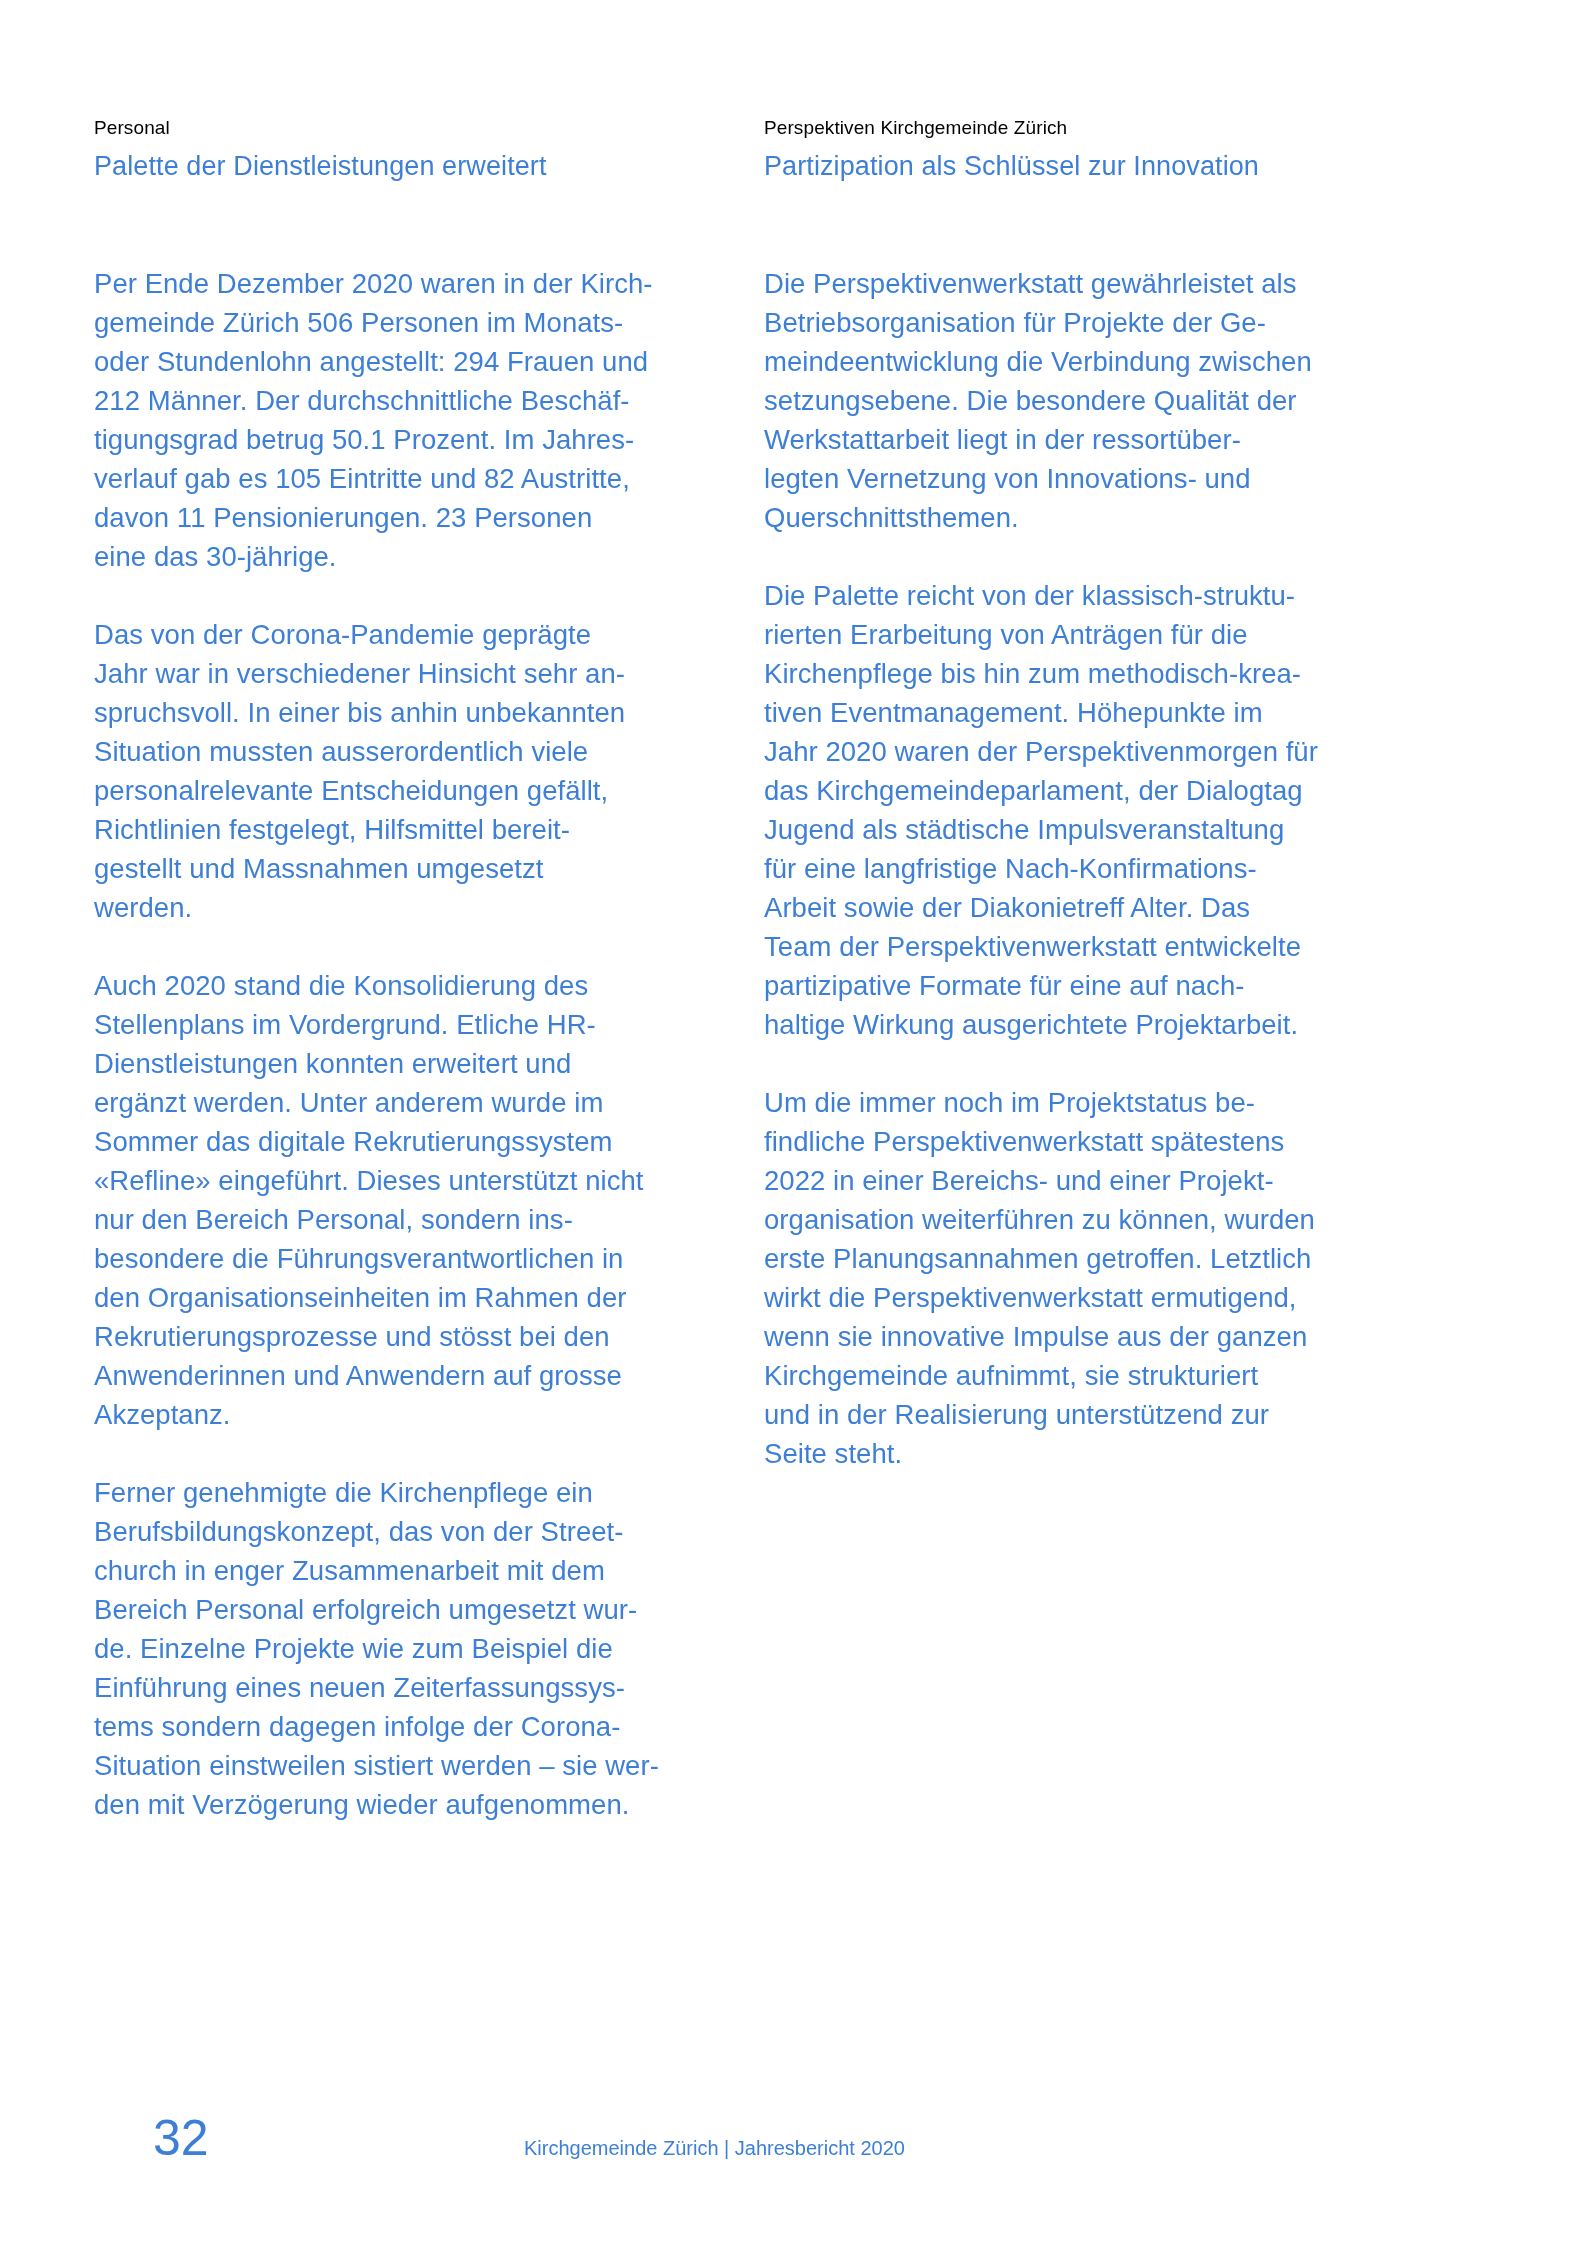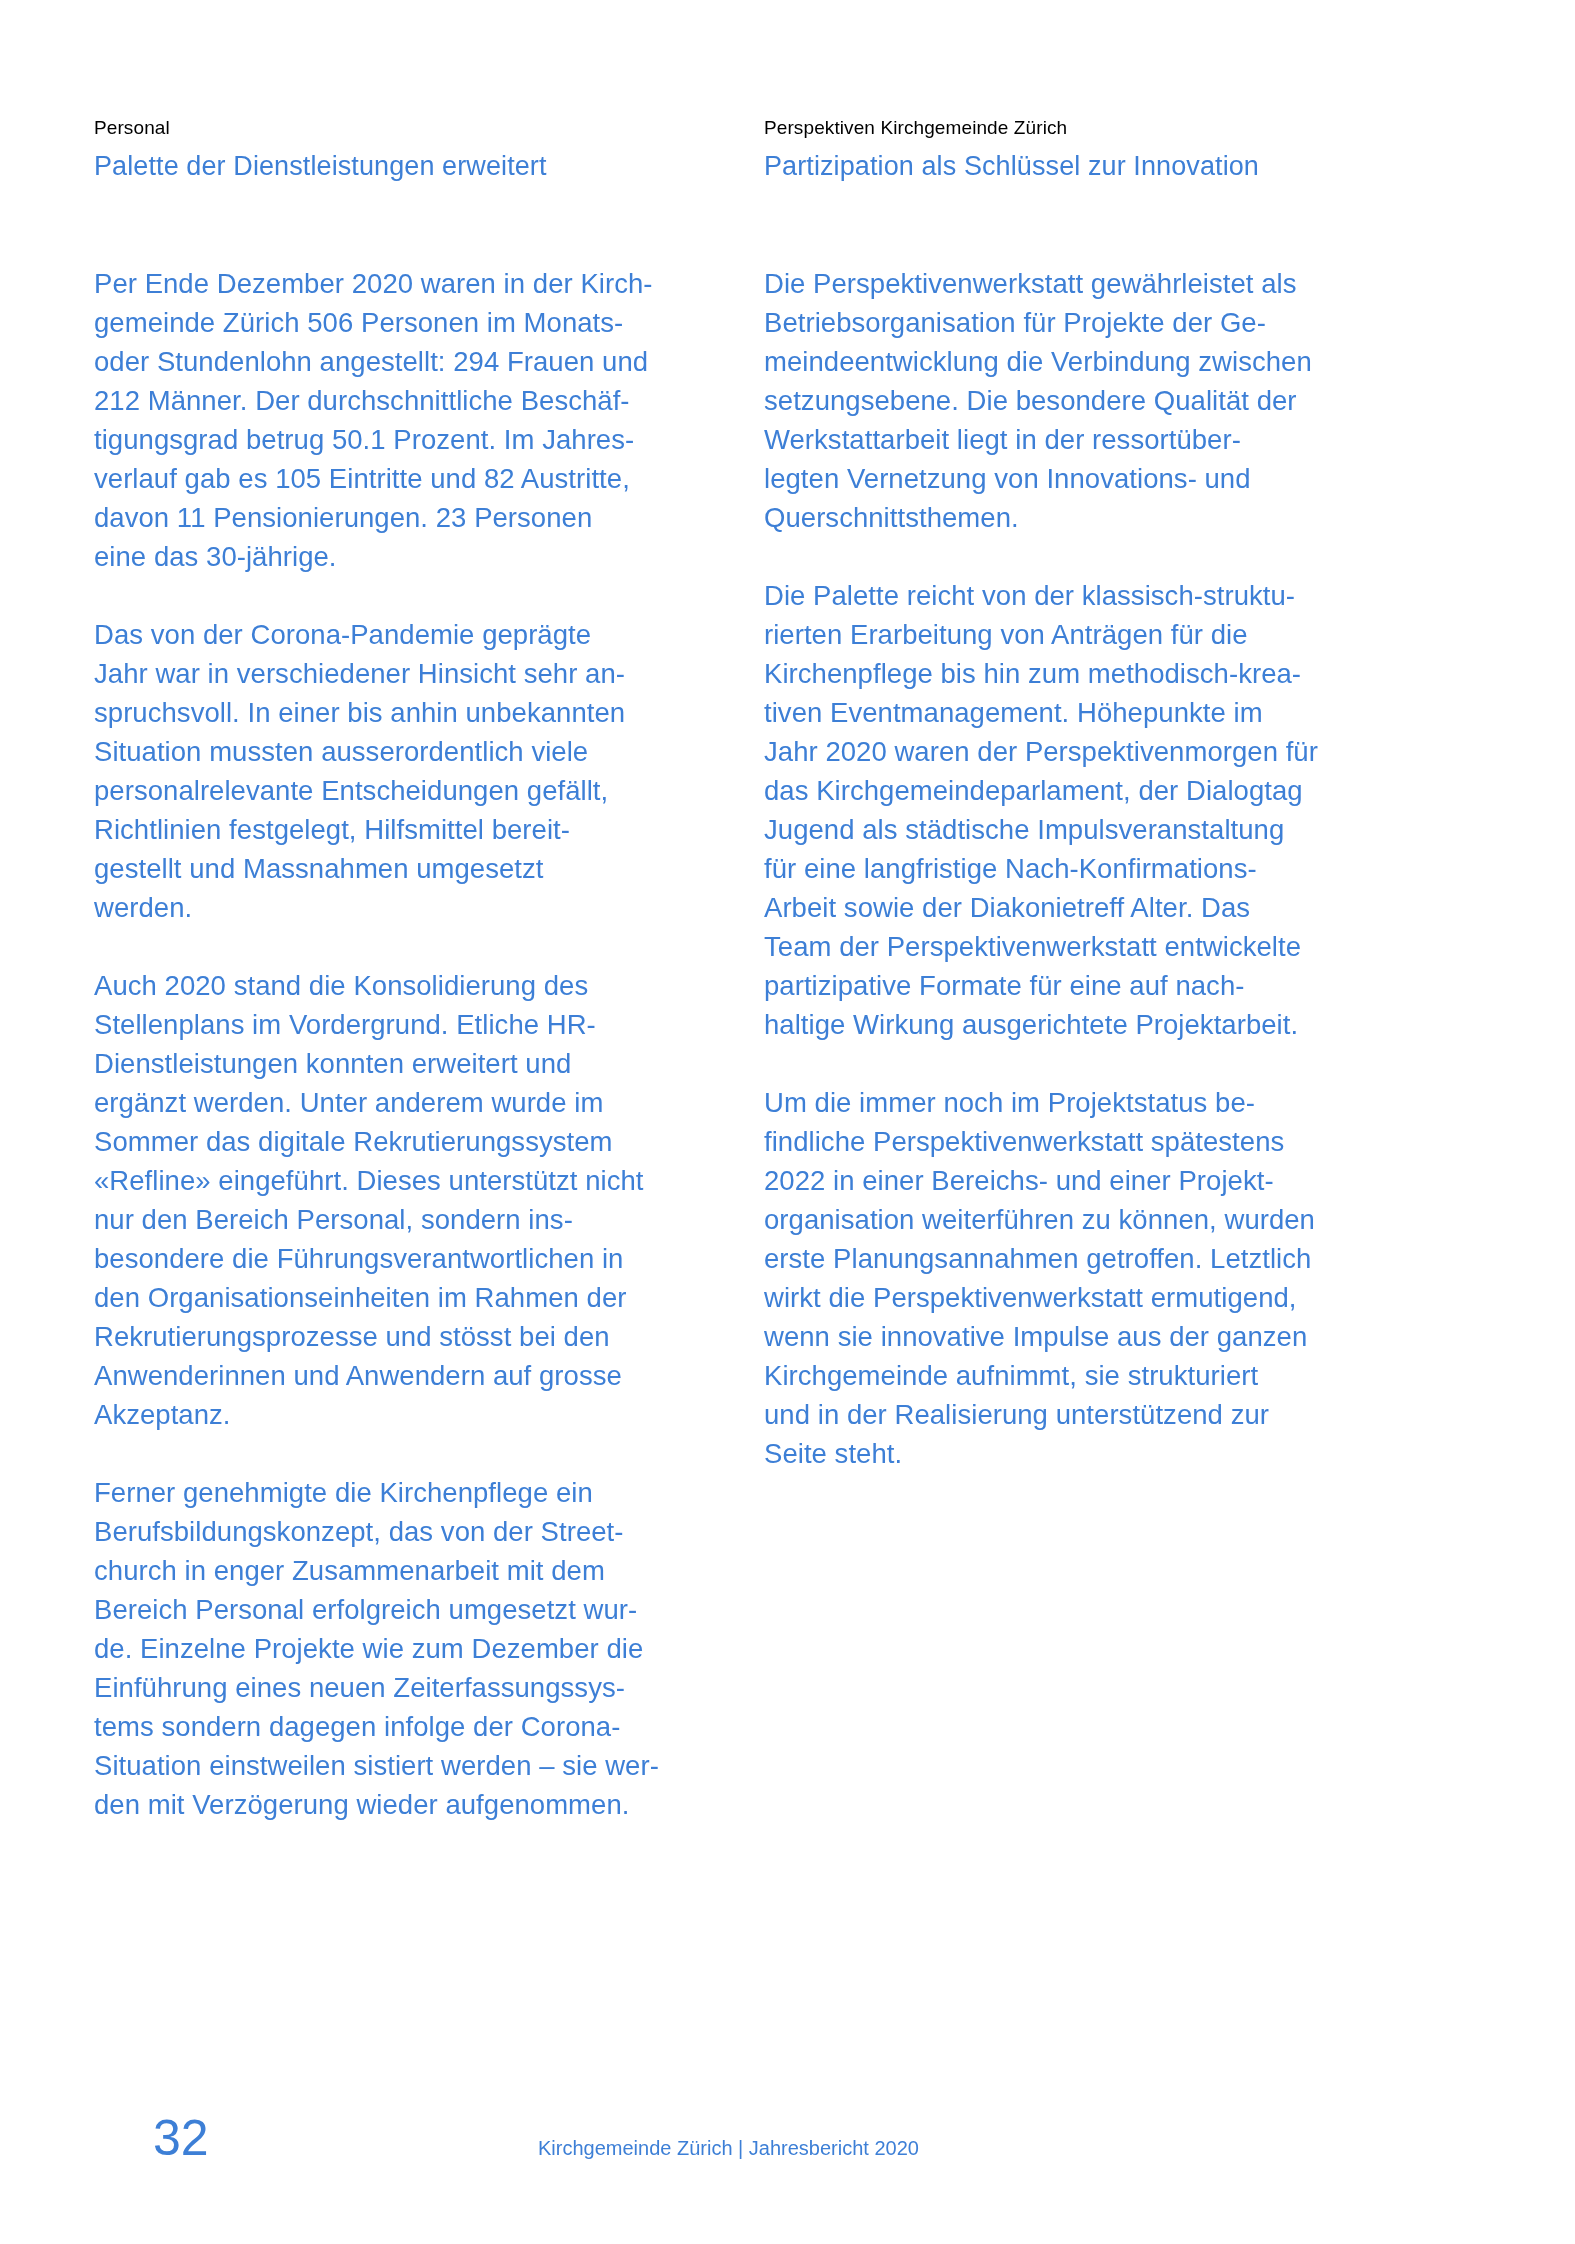--- a/index.html
+++ b/index.html
@@ -55,21 +55,21 @@
       position: absolute;
       left: 153px;
       top: 2110px;
       font-size: 50px;
       line-height: 56px;
       color: #3d7fd6;
       margin: 0;
     }
     .footer-text {
       position: absolute;
-      left: 538px;
+      left: 524px;
       top: 2135px;
       font-size: 20px;
       line-height: 26px;
       color: #3d7fd6;
       margin: 0;
       white-space: nowrap;
     }
   </style>
 </head>
 <body>
@@ -110,21 +110,21 @@
         <span class="line">den Organisationseinheiten im Rahmen der</span>
         <span class="line">Rekrutierungsprozesse und stösst bei den</span>
         <span class="line">Anwenderinnen und Anwendern auf grosse</span>
         <span class="line">Akzeptanz.</span>
       </p>
       <p class="paragraph">
         <span class="line">Ferner genehmigte die Kirchenpflege ein</span>
         <span class="line">Berufsbildungskonzept, das von der Street-</span>
         <span class="line">church in enger Zusammenarbeit mit dem</span>
         <span class="line">Bereich Personal erfolgreich umgesetzt wur-</span>
-        <span class="line">de. Einzelne Projekte wie zum Dezember die</span>
+        <span class="line">de. Einzelne Projekte wie zum Beispiel die</span>
         <span class="line">Einführung eines neuen Zeiterfassungssys-</span>
         <span class="line">tems sondern dagegen infolge der Corona-</span>
         <span class="line">Situation einstweilen sistiert werden – sie wer-</span>
         <span class="line">den mit Verzögerung wieder aufgenommen.</span>
       </p>
     </div>
 </div>
 
 <div class="column col-right">
   <h2 class="section-title">Perspektiven Kirchgemeinde Zürich</h2>

